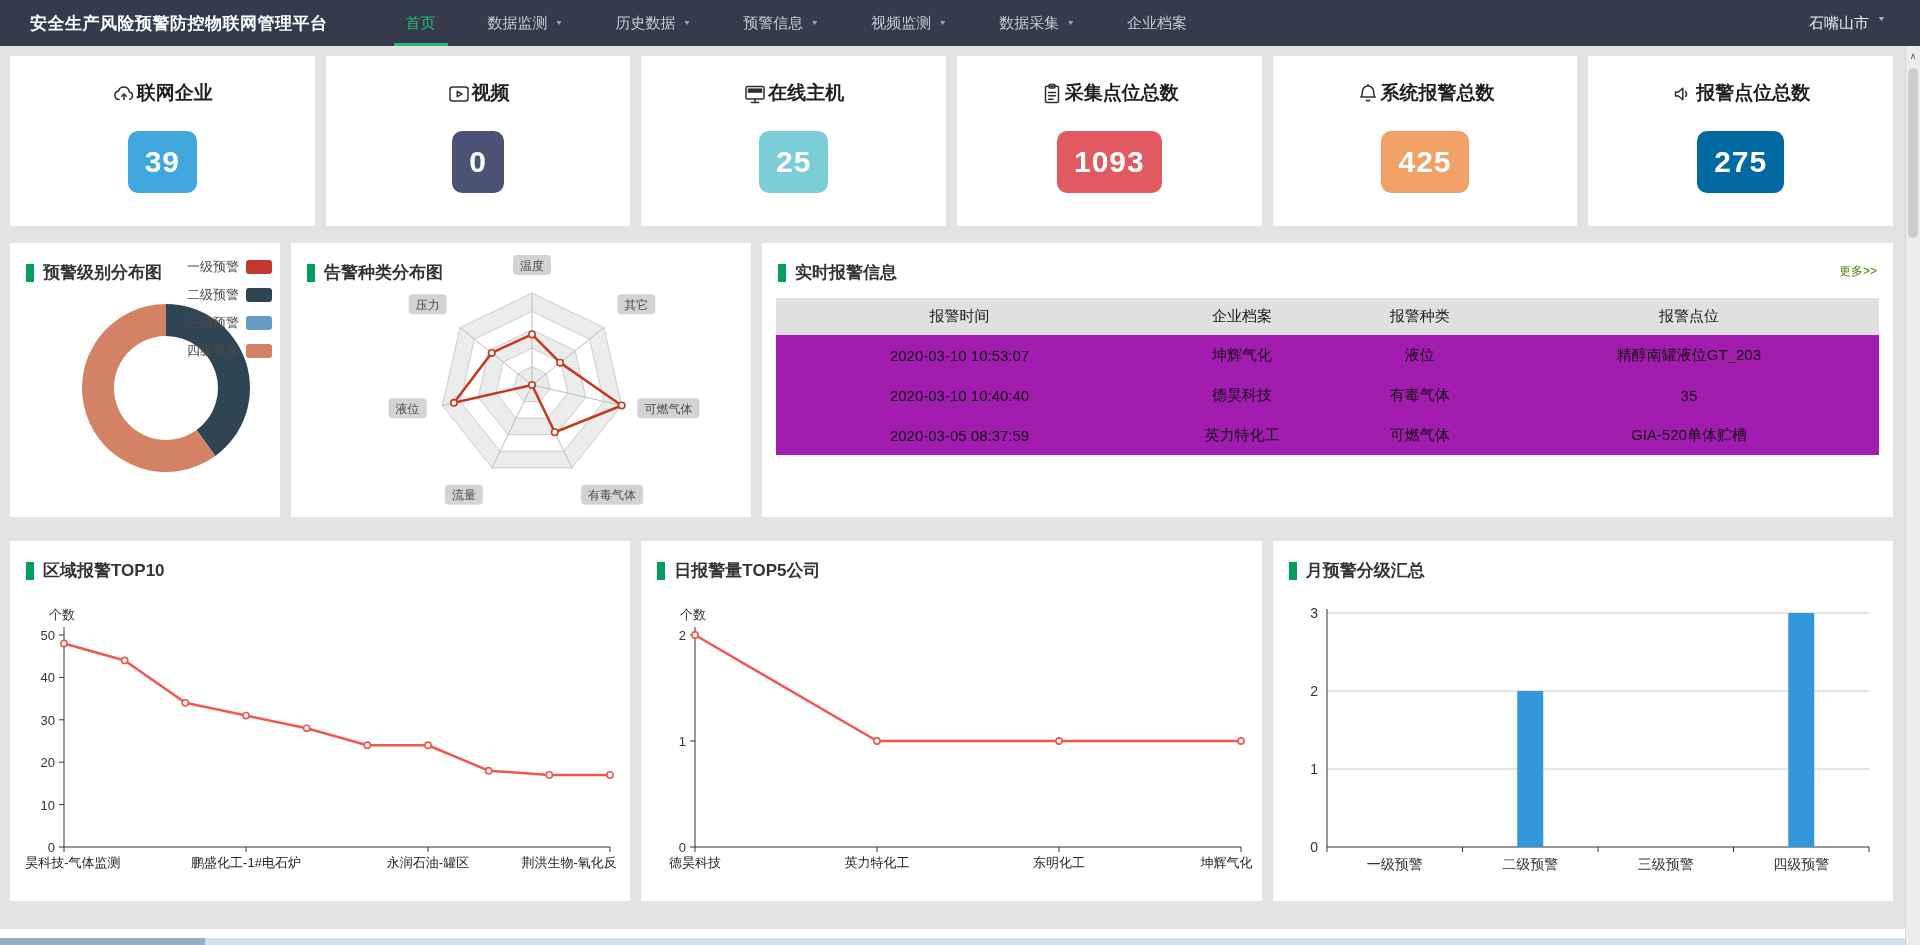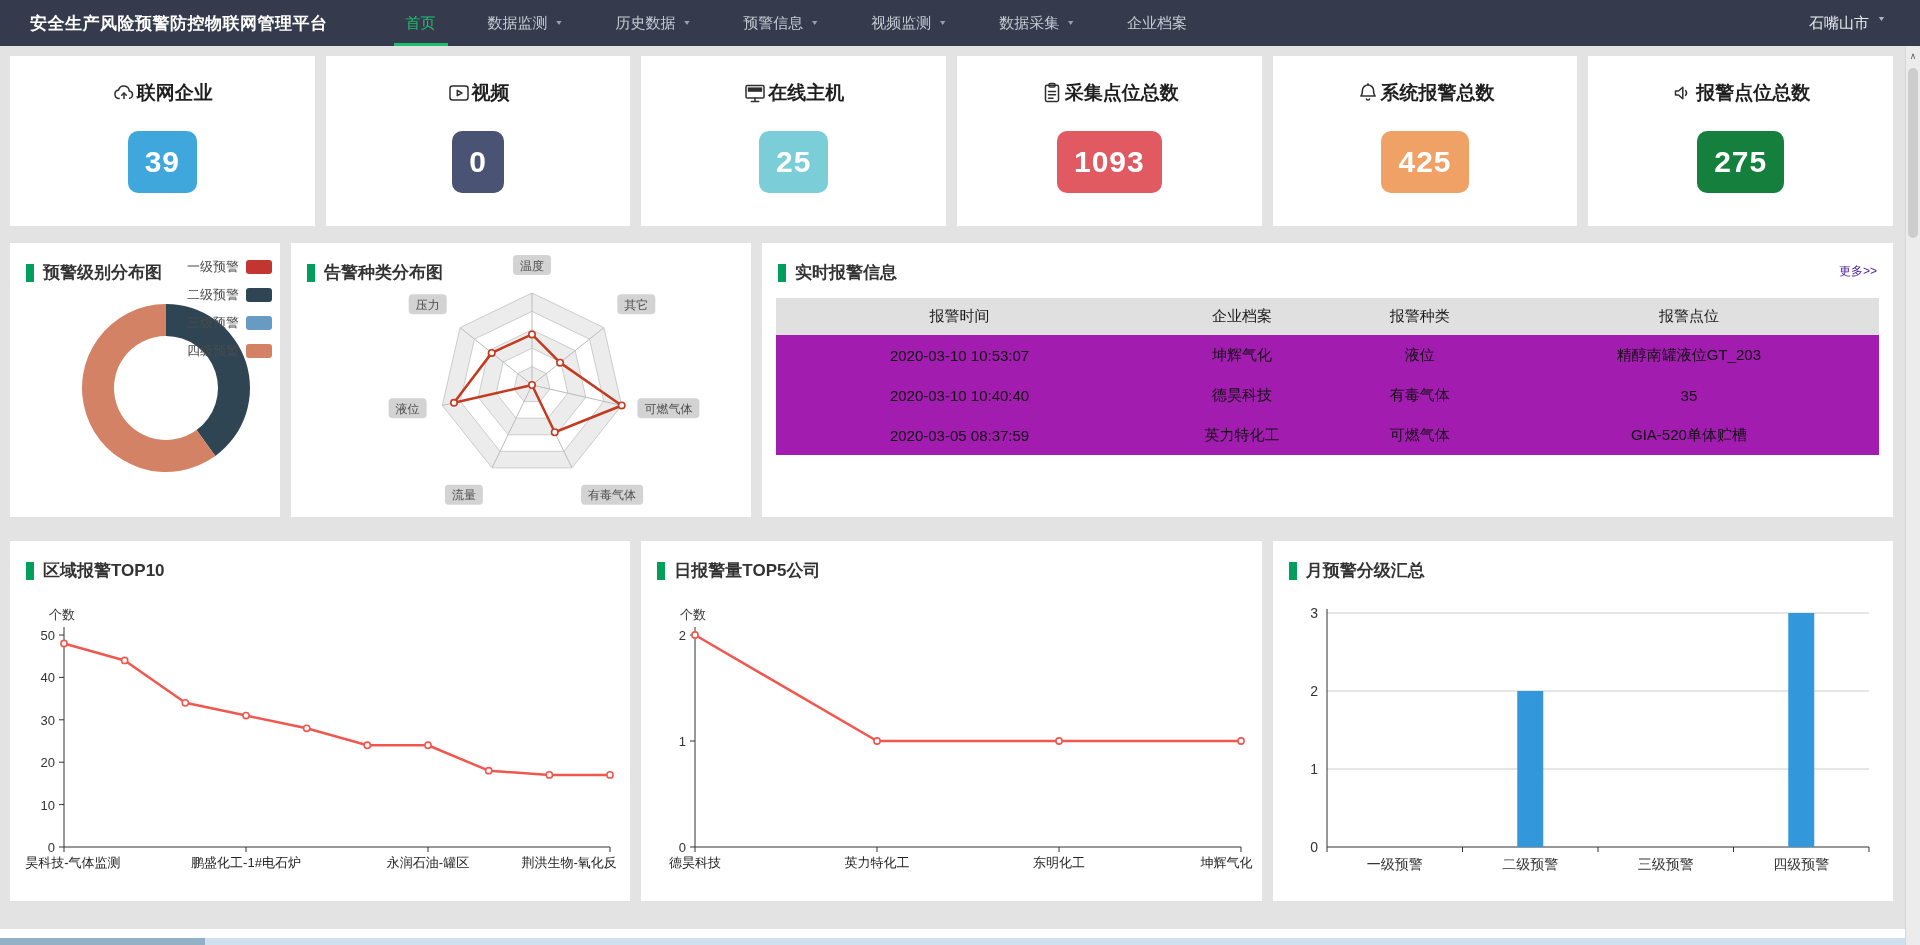--- a/index.html
+++ b/index.html
@@ -19,42 +19,42 @@
 
   
   .content{margin:10px 27px 0 10px}
   .stats-row{display:flex;gap:11px;height:170px}
   .mid-row{display:flex;gap:11px;height:274px;margin-top:17px}
   .bottom-row{display:flex;gap:11px;height:360px;margin-top:24px}
   .card{background:#fff;position:relative}
 
   
   .stat-card{background:#fff;flex:1;display:flex;flex-direction:column;align-items:center;padding-top:24px}
-  .stat-title{display:flex;align-items:center;gap:1px;font-size:19px;font-weight:600;color:#1f1f1f}
+  .stat-title{display:flex;align-items:flex-end;gap:1px;font-size:19px;font-weight:600;color:#1f1f1f}
   .stat-title svg{display:block}
   .stat-badge{margin-top:25px;min-width:34px;padding:0 17px;height:62px;border-radius:10px;display:flex;align-items:center;justify-content:center;color:#fff;font-size:30px;font-weight:bold;letter-spacing:1px}
 
   
   .card-title{position:absolute;top:18px;left:16px;display:flex;align-items:center;gap:9px;font-size:17px;font-weight:bold;color:#333;z-index:2}
   .bullet{width:8px;height:18px;background:#00a05c;display:inline-block}
 
   .donut-card{width:270px}
   .radar-card{width:460px}
   .table-card{flex:1}
   .chart-card{flex:1}
   .abs-svg{position:absolute;left:0;top:0}
   .plot-svg{position:absolute;left:8px;top:42px}
 
   
   .legend{position:absolute;top:14px;right:8px;z-index:3}
   .legend-row{display:flex;align-items:center;justify-content:flex-end;gap:7px;height:20px;margin-bottom:8px;font-size:13px;color:#4a4a4a;cursor:pointer}
   .swatch{width:26px;height:14px;border-radius:3px;display:inline-block}
 
   
-  .more{position:absolute;top:20px;right:16px;font-size:12px;color:#4c1d95;cursor:pointer;z-index:2}
+  .more{position:absolute;top:20px;right:16px;font-size:12px;color:#4d7c0f;cursor:pointer;z-index:2}
   .alarm-table{position:absolute;top:55px;left:14px;right:14px}
   .alarm-table table{width:100%;border-collapse:collapse;font-size:15px;color:#101010;text-align:center}
   .alarm-table thead tr{background:#e0e0e0;height:37px}
   .alarm-table th{font-weight:500;font-size:15px;color:#1a1a1a}
   .alarm-table tbody tr{height:40px;background:#a21caf}
 
   
   .vscroll{position:absolute;right:0;top:46px;bottom:0;width:15px;background:#ececec;border-left:1px solid #d6d6d6;z-index:6}
   .vscroll .up{position:absolute;top:5px;left:0;right:0;text-align:center;color:#5a5a5a;font-size:9px;line-height:10px;cursor:pointer}
   .vscroll .vthumb{position:absolute;top:22px;left:2px;width:10px;height:170px;background:#cdcdcd;border-radius:5px;cursor:pointer}
@@ -162,21 +162,21 @@
         <div class="stat-badge" style="background: rgb(240, 162, 102);">425</div>
       </div>
       <div class="stat-card">
         <div class="stat-title">
           <svg viewBox="0 0 24 24" width="24" height="24" fill="none" stroke="#2f2f2f" stroke-width="1.5" stroke-linecap="round" stroke-linejoin="round">
             <path d="M4.5 10v4h3l4.3 3.8V6.2L7.5 10h-3z"></path>
             <path d="M14.6 9.6a3.8 3.8 0 0 1 0 4.8"></path>
           </svg>
           <span>报警点位总数</span>
         </div>
-        <div class="stat-badge" style="background: #15803d; text-align: right;">275</div>
+        <div class="stat-badge" style="background: #0369a1; text-align: right;">275</div>
       </div>
     </div>
 
   <div class="mid-row">
 
     <div class="card donut-card">
       <div class="card-title">
         <span class="bullet"></span>
         <span>预警级别分布图</span>
       </div>

